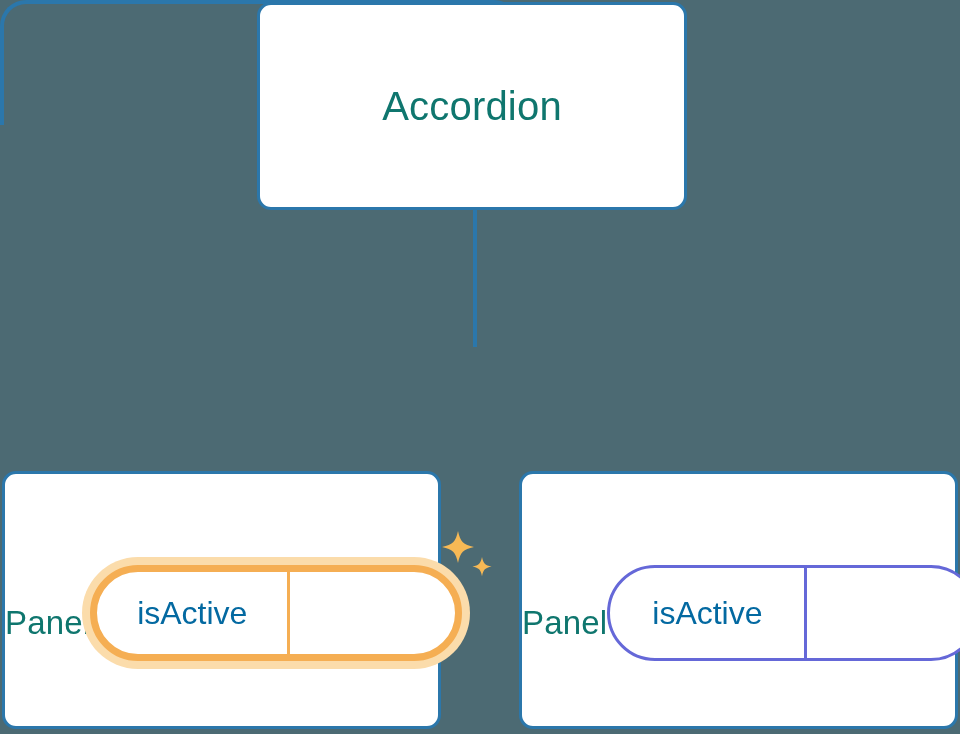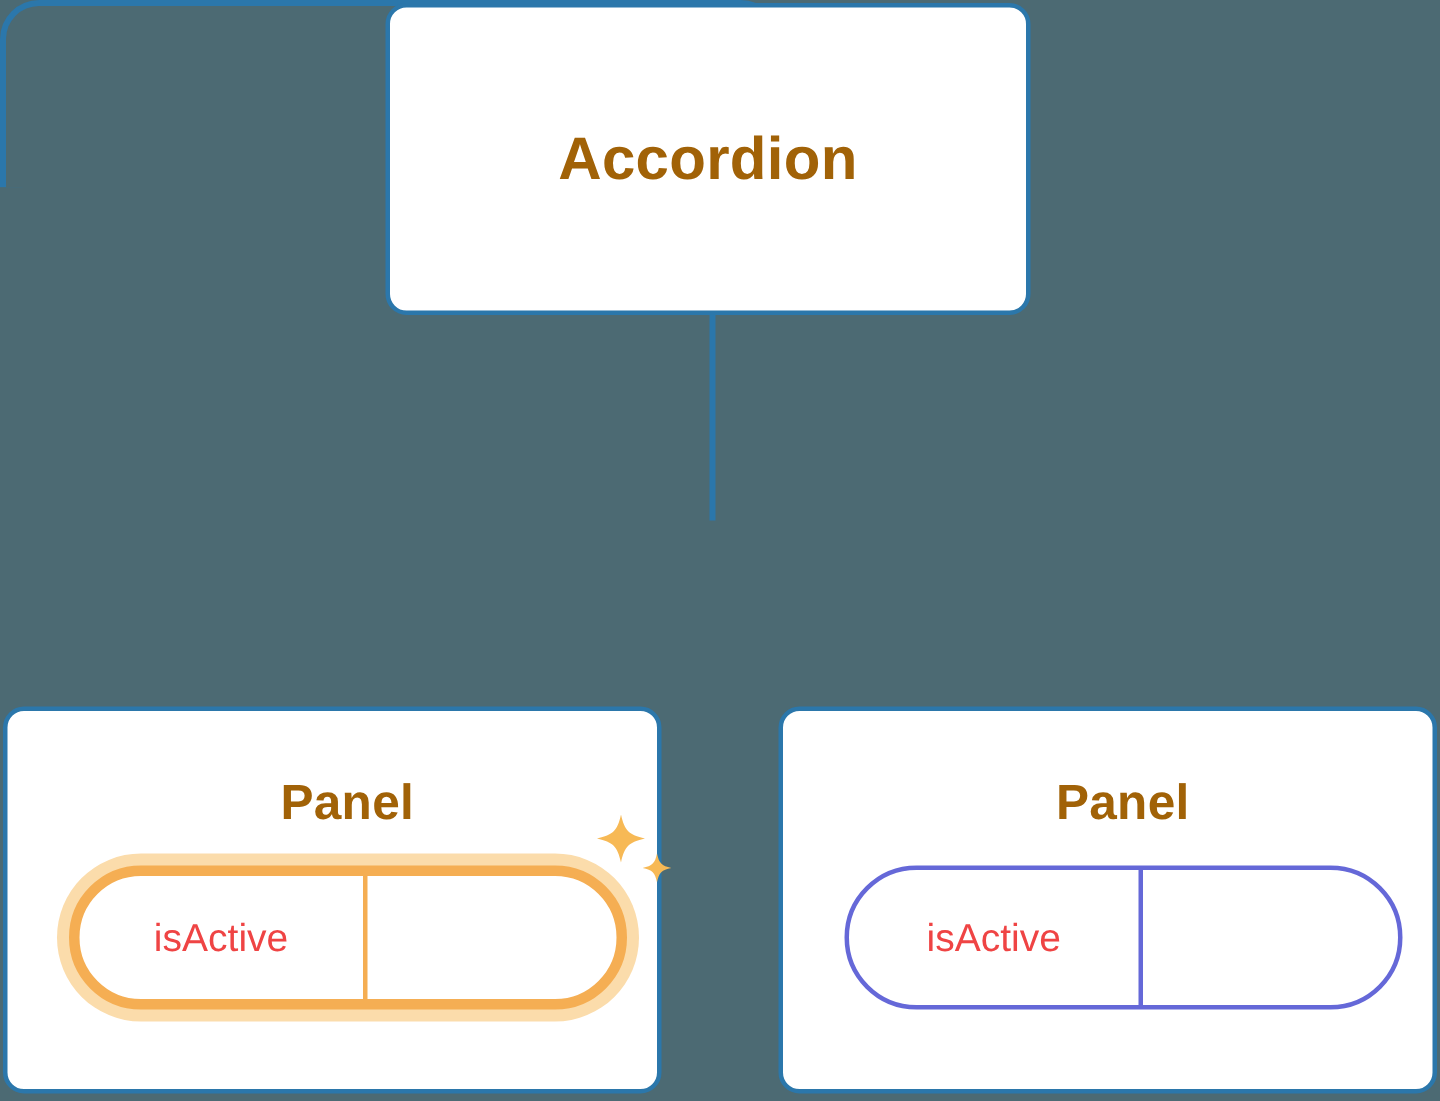--- a/index.html
+++ b/index.html
@@ -68,39 +68,37 @@
     height: 258px;
   }
   .card-leaf-right {
     left: 519px;
     top: 471px;
     width: 439px;
     height: 258px;
   }
 
   .node-title {
-    color: #a16207;
+    color: #0f766e;
     font-size: 40px;
-    font-weight: 700;
+    font-weight: 400;
     letter-spacing: 0.2px;
     text-align: right;
     line-height: 1;
   }
   .leaf-title {
     font-size: 33px;
     margin-top: 44px;
   }
 
   .leaf-body {
     position: relative;
     height: 100%;
     display: flex;
-    flex-direction: column;
     align-items: center;
-    padding-left: 20px;
   }
 
   
   .pill-wrap {
     position: relative;
     margin-top: 26px;
   }
   .pill {
     position: relative;
     display: flex;
@@ -117,22 +115,22 @@
   }
   .pill-highlight {
     width: 372px;
     border: 7px solid #f5ae53;
     box-shadow: 0 0 0 8px #fbdcab;
   }
   .pill-cell {
     display: flex;
     align-items: center;
     justify-content: center;
-    color: #ef4444;
-    font-size: 26px;
+    color: #0369a1;
+    font-size: 32px;
     line-height: 1;
   }
   .pill-key {
     flex: 0 0 53%;
   }
   .pill-val {
     flex: 1 1 auto;
   }
   .pill-plain .pill-key {
     border-right: 3px solid #6568d8;

